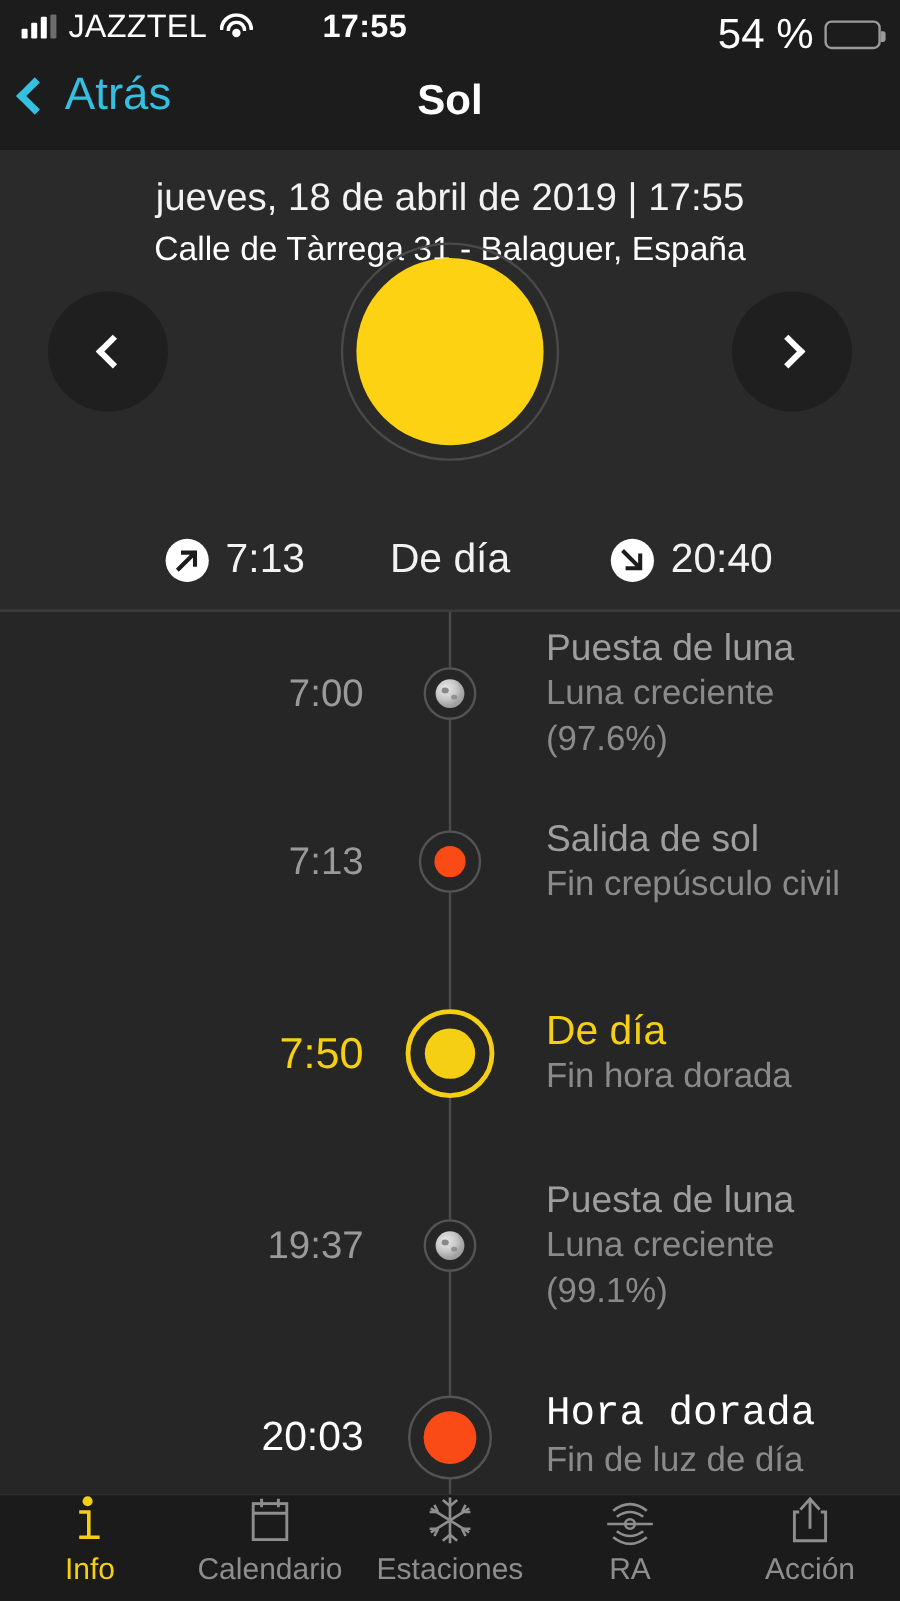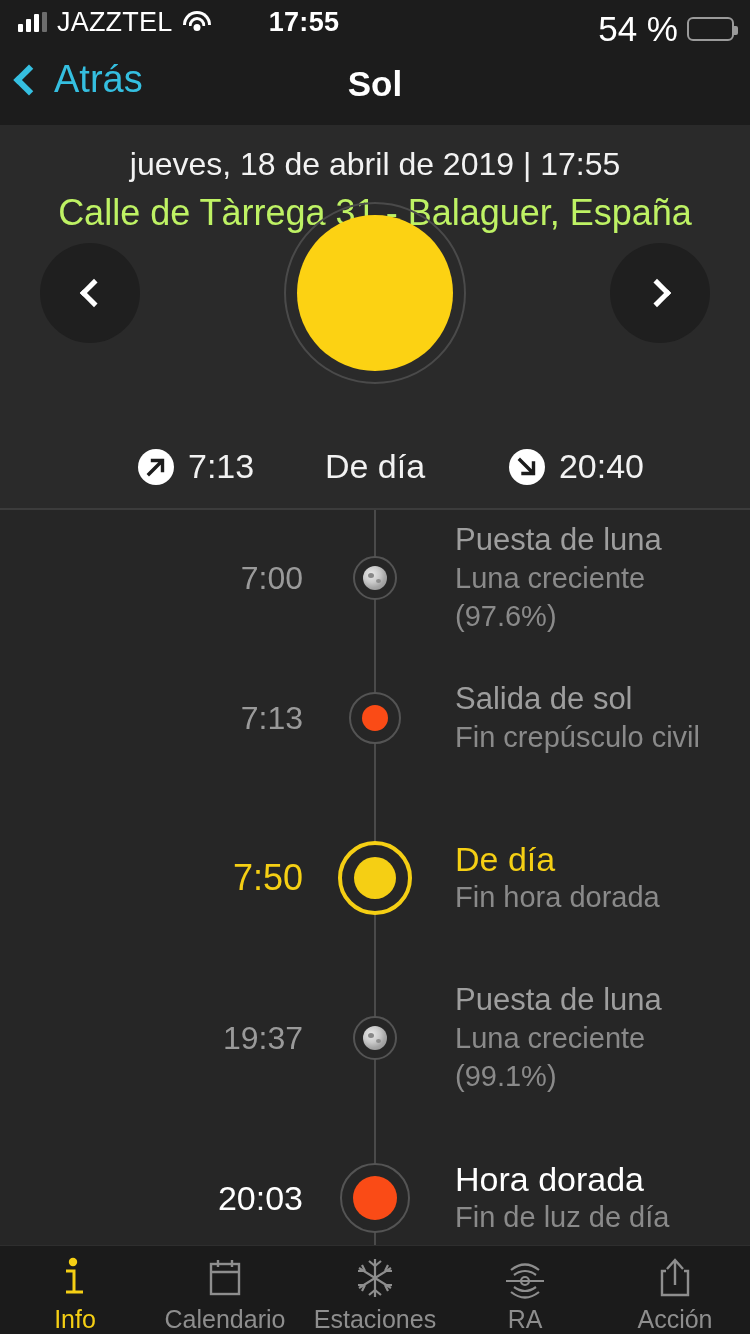--- a/index.html
+++ b/index.html
@@ -47,21 +47,21 @@
               color:#35bfe0; font-size:38px; }
   .chev-left { width:22px; height:22px; border-left:6px solid #35bfe0; border-bottom:6px solid #35bfe0;
                transform:rotate(45deg); margin-right:14px; }
   .nav-title { position:absolute; left:0; width:750px; top:20px; text-align:center;
                color:#fff; font-size:35px; font-weight:bold; }
   .nav-right { position:absolute; right:26px; top:20px; color:#35bfe0; font-size:37px; }
 
   
   .header { position:absolute; top:125px; left:0; width:750px; height:383px; background:#2a2a2a; }
   .hdr-date { text-align:center; color:#f2f2f2; font-size:32px; margin-top:21px; }
-  .hdr-loc  { text-align:center; color:#bef264; font-size:36px; margin-top:9px; }
+  .hdr-loc  { text-align:center; color:#ffffff; font-size:28px; margin-top:9px; }
 
   .orbit { position:absolute; top:110px; left:0; width:750px; height:180px; }
   .navcircle { position:absolute; top:8px; width:100px; height:100px; border-radius:50%;
                background:#1f1f1f; display:flex; align-items:center; justify-content:center; }
   .navcircle.prev { left:40px; }
   .navcircle.next { right:40px; }
   .chev-sm { width:20px; height:20px; border-top:5px solid #fff; border-right:5px solid #fff; }
   .chev-sm.l { transform:rotate(-135deg); margin-left:7px; }
   .chev-sm.r { transform:rotate(45deg); margin-right:7px; }
 
@@ -90,42 +90,42 @@
              text-align:right; color:#9a9a9a; font-size:32px; white-space:nowrap; }
   .tl-marker { position:absolute; left:375px; transform:translate(-50%,-50%);
                display:flex; align-items:center; justify-content:center; border-radius:50%; }
   .tl-text { position:absolute; left:455px; transform:translateY(-50%); }
   .tl-title { color:#9e9e9e; font-size:31px; line-height:38px; }
   .tl-sub { color:#8a8a8a; font-size:29px; line-height:38px; }
 
   .tl-row.highlight .tl-time { color:#f5cf14; font-size:36px; }
   .tl-row.highlight .tl-title { color:#f5cf14; font-size:34px; }
   .tl-row.current .tl-time { color:#ffffff; font-size:34px; }
-  .tl-row.current .tl-title { color:#ffffff; font-size:34px; }
+  .tl-row.current .tl-title { color:#ffffff; font-size:34px;font-family:Liberation Mono, monospace; }
 
   .ring-sm { width:44px; height:44px; border:2px solid #545454; background:#262626; }
   .ring-md { width:52px; height:52px; border:2px solid #545454; background:#262626; }
   .ring-lg { width:70px; height:70px; border:2px solid #545454; background:#262626; }
   .ring-hl { width:74px; height:74px; border:4px solid #f5cf14; background:#262626; }
 
   .dot-orange-sm { width:26px; height:26px; border-radius:50%; background:#fa4b16; }
   .dot-orange-lg { width:44px; height:44px; border-radius:50%; background:#fa4b16; }
   .dot-yellow { width:42px; height:42px; border-radius:50%; background:#f5cf14; }
 
   .moon-glyph { width:24px; height:24px; border-radius:50%;
                 background:radial-gradient(circle at 36% 34%, #e9e9e9 0%, #c9c9c9 38%, #a6a6a6 62%, #8c8c8c 100%); position:relative; }
   .moon-glyph::after { content:""; position:absolute; left:5px; top:7px; width:6px; height:5px;
                        border-radius:50%; background:rgba(120,120,120,.85); }
   .moon-glyph::before { content:""; position:absolute; left:13px; top:13px; width:5px; height:4px;
                         border-radius:50%; background:rgba(130,130,130,.8); }
 
   
   .tabbar { position:absolute; bottom:0; left:0; width:750px; height:89px;
             background:#1b1b1b; display:flex; border-top:1px solid #2e2e2e; }
-  .tab { flex:1; display:flex; flex-direction:column; align-items:center; justify-content:flex-end;
+  .tab { flex:1; display:flex; flex-direction:column; align-items:center; justify-content:flex-start;
          gap:6px; color:#8e8e8e; }
   .tab .tab-label { font-size:25px; }
   .tab.active { color:#f5cf14; }
   .tab-icon { height:42px; display:flex; align-items:center; justify-content:center; }
 </style>
 </head>
 <body>
 
 <div id="app">
 

